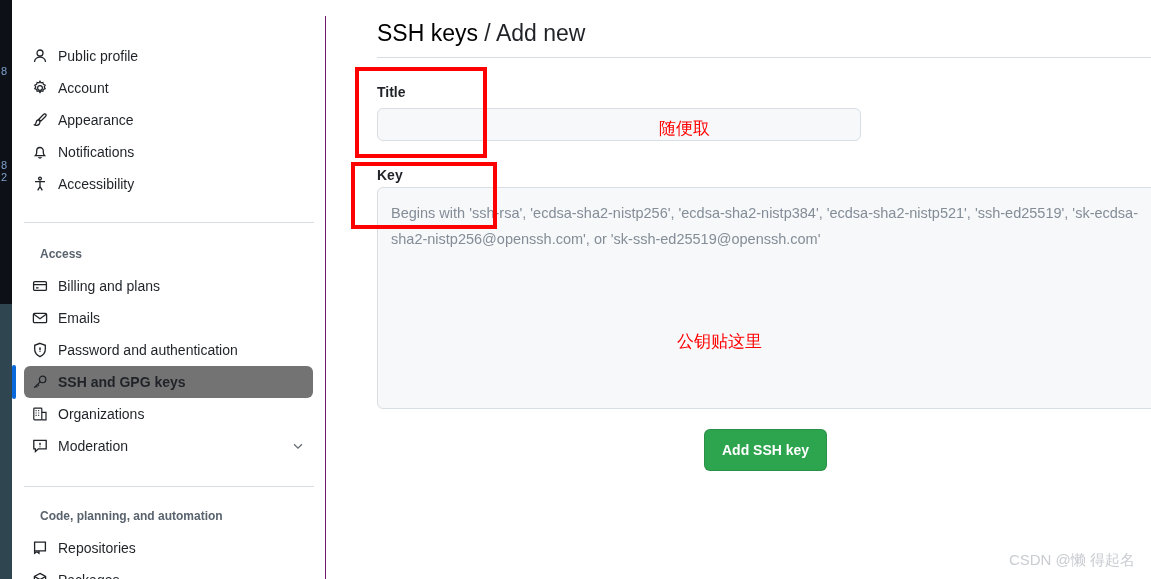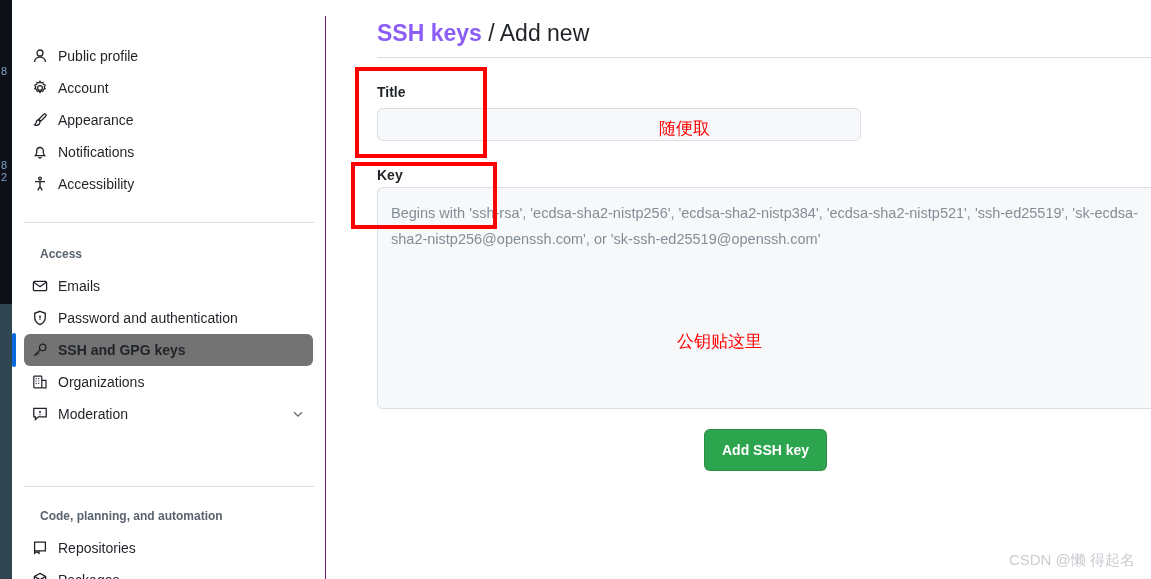--- a/index.html
+++ b/index.html
@@ -110,22 +110,21 @@
   }
   #page-title {
     position: absolute;
     left: 50px; top: 18px;
     font-size: 23px;
     line-height: 30px;
     color: #1f2328;
     white-space: nowrap;
   }
   #page-title .link {
-    color: #8b5cf6;
-    font-weight: bold;
+    color: #000000;
   }
   #title-rule {
     position: absolute;
     left: 50px; top: 57px;
     width: 774px; height: 1px;
     background: #d8dee4;
   }
 
   .field-label {
     position: absolute;
@@ -270,20 +269,29 @@
       </div>
     </div>
 
     <div class="nav-divider" style="position:absolute; left:0; top:206px; width:290px; margin:0 12px;"></div>
 
     <div style="position:absolute; left:0; top:216px; width:100%;">
       <div class="nav-heading">Access</div>
       <div class="nav-item">
         <span class="nav-icon">
           <svg width="16" height="16" viewBox="0 0 16 16" fill="none" stroke="currentColor" stroke-width="1.3">
+            <rect x="1.6" y="3.6" width="12.8" height="8.8" rx="1.2"></rect>
+              <path d="M1.6 6.6h12.8M4 9.9h2.6"></path>
+          </svg>
+        </span>
+        <span class="nav-label">Billing and plans</span>
+      </div>
+      <div class="nav-item">
+        <span class="nav-icon">
+          <svg width="16" height="16" viewBox="0 0 16 16" fill="none" stroke="currentColor" stroke-width="1.3">
             <rect x="1.4" y="3.4" width="13.2" height="9.2" rx="1.2"></rect>
               <path d="M1.8 4.3L8 8.8l6.2-4.5"></path>
           </svg>
         </span>
         <span class="nav-label">Emails</span>
       </div>
       <div class="nav-item">
         <span class="nav-icon">
           <svg width="16" height="16" viewBox="0 0 16 16" fill="none" stroke="currentColor" stroke-width="1.3">
             <path d="M8 1.3l5.3 2v4c0 3.4-2.3 6-5.3 7.4C5 13.3 2.7 10.7 2.7 7.3v-4z"></path>

